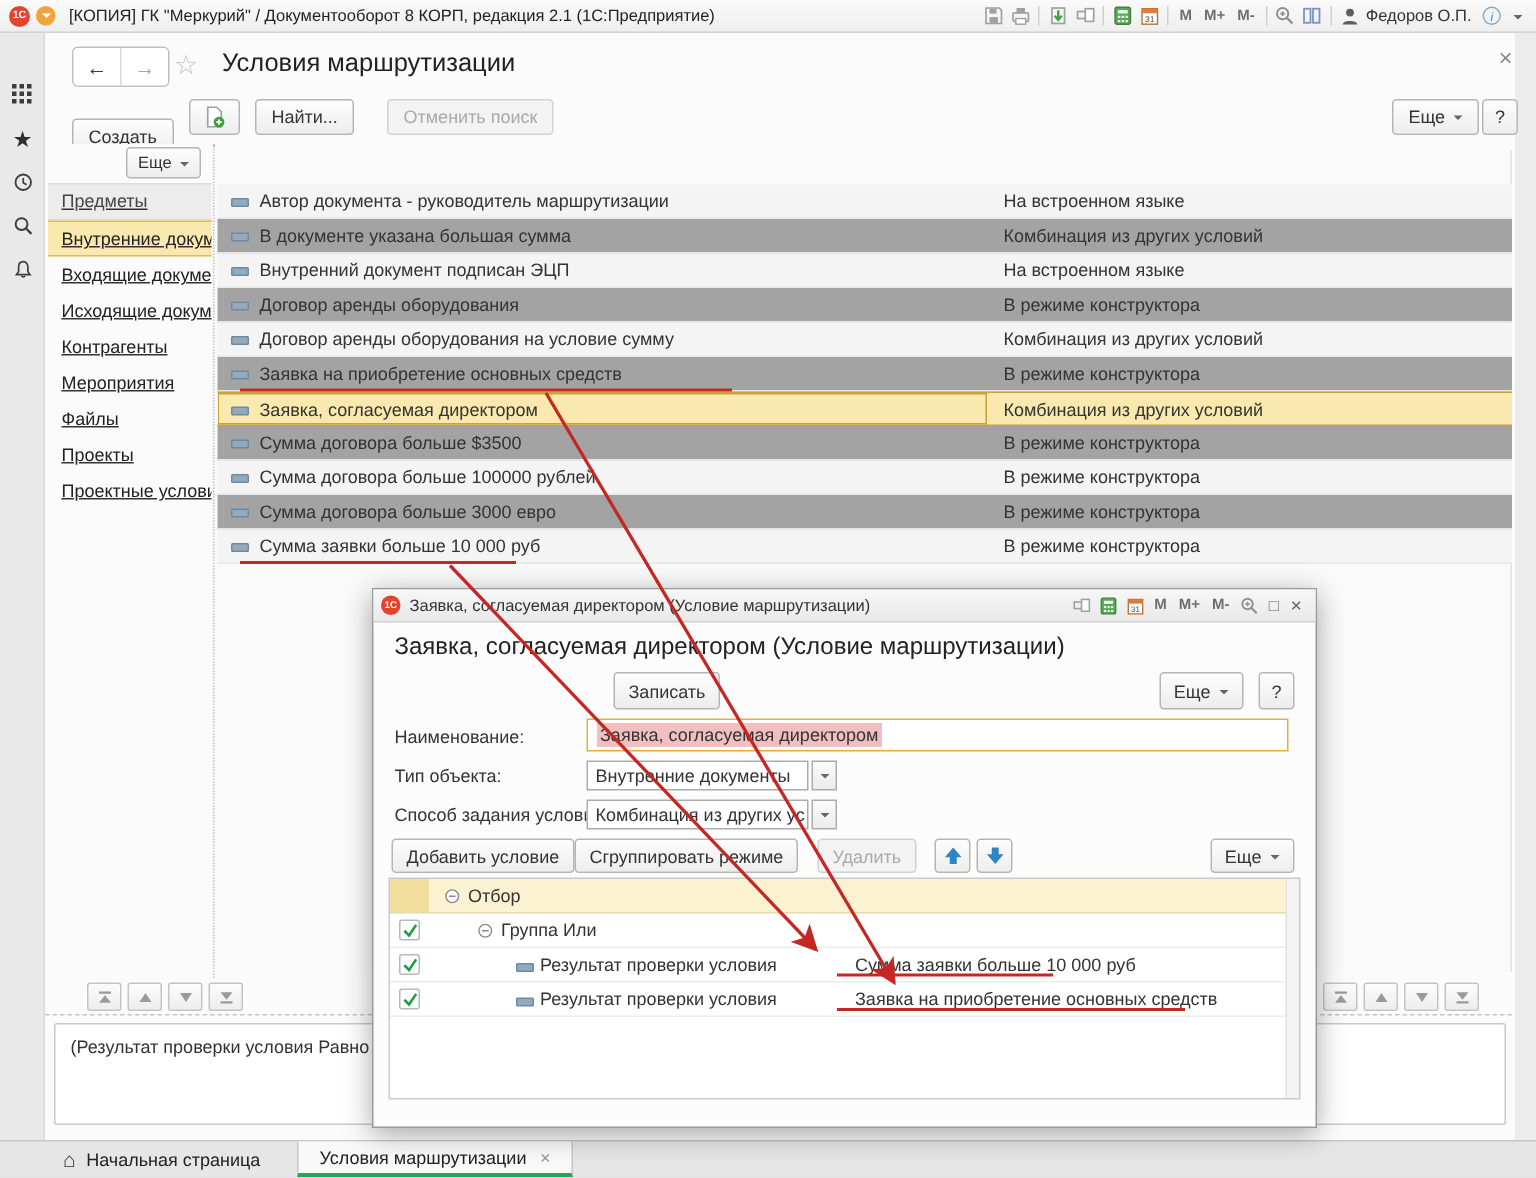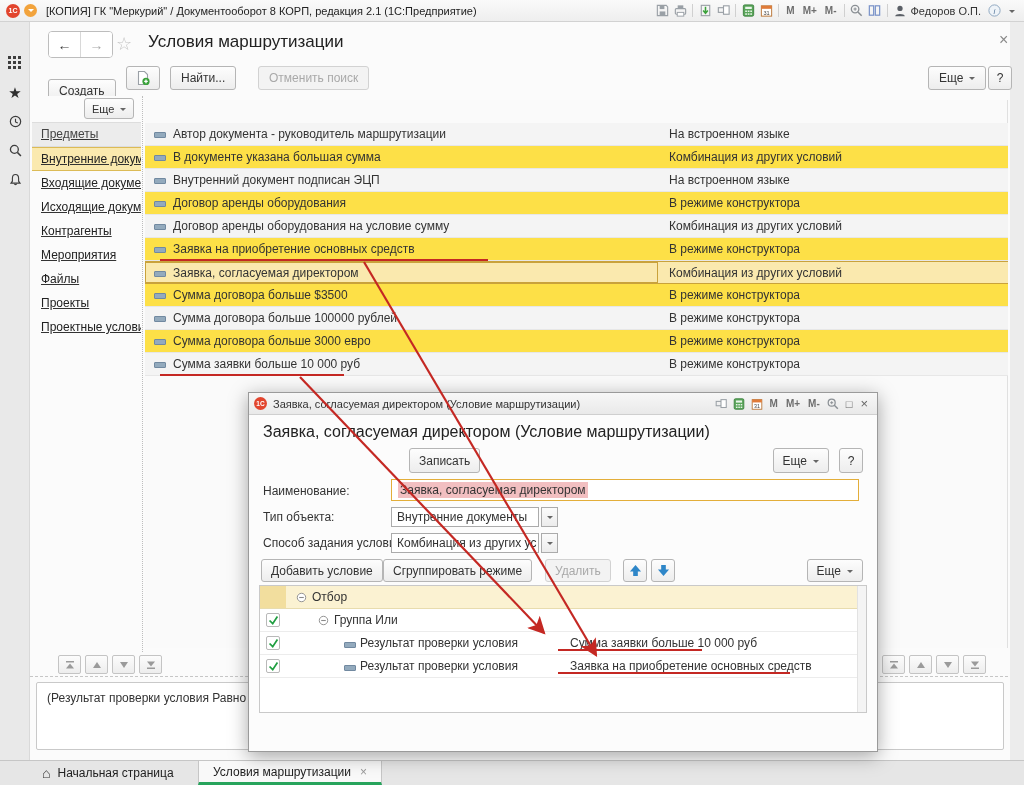--- a/index.html
+++ b/index.html
@@ -46,21 +46,21 @@
   .slitem.sel{background:#fae9ae;border-top:1px solid #dcbb56;border-bottom:1px solid #dcbb56;height:22px;line-height:22px;}
   
   .tbl{left:145px;top:100px;width:863px;height:548px;background:#fafafa;border-right:1px solid #e0e0e0;box-sizing:border-box;}
   .thead{position:absolute;left:0;top:0;width:100%;height:23px;background:linear-gradient(#f4f4f4,#e9e9e9);
          border:1px solid #dcdcdc;box-sizing:border-box;font-size:12px;color:#333;}
   .thname{position:absolute;left:15px;top:4px;}
   .thsort{position:absolute;left:497px;top:4px;color:#555;}
   .thdiv{position:absolute;left:513px;top:0;width:1px;height:23px;background:#d7d7d7;}
   .thmethod{position:absolute;left:524px;top:4px;}
   .trow{position:absolute;left:0;width:863px;height:23px;font-size:12px;border-bottom:1px solid #e7e7e7;box-sizing:border-box;}
-  .trow.odd{background:#f4f4f4;} .trow.even{background:#fde047;}
+  .trow.odd{background:#f4f4f4;} .trow.even{background:#a3a3a3;}
   .trow.sel{background:#fae9ae;border-top:1px solid #c9a23b;border-bottom:1px solid #c9a23b;}
   .trow.sel .ncell{position:absolute;left:0;top:0;width:513px;height:100%;box-shadow:inset 0 0 0 1px #c9a23b;}
   .pill{position:absolute;left:9px;top:9px;width:10px;height:4px;background:#93aabd;border:1px solid #7189a0;border-radius:1px;}
   .tname{position:absolute;left:28px;top:4px;white-space:nowrap;}
   .tmethod{position:absolute;left:524px;top:4px;white-space:nowrap;}
   
   .minigrp{position:absolute;display:flex;gap:4px;}
   .mini{width:21px;height:17px;background:linear-gradient(#fcfcfc,#ededed);border:1px solid #c4c4c4;border-radius:2px;
         display:flex;align-items:center;justify-content:center;}
   
@@ -88,21 +88,21 @@
          box-sizing:border-box;font-size:12px;line-height:18px;padding-left:5px;white-space:nowrap;overflow:hidden;}
   .combobtn{position:absolute;left:292px;width:17px;height:20px;border:1px solid #ababab;background:linear-gradient(#fbfbfb,#ececec);
             box-sizing:border-box;display:flex;align-items:center;justify-content:center;}
   .combobtn .caret{margin:3px 0 0 0;}
   .dbtn{position:absolute;display:flex;align-items:center;justify-content:center;height:23px;
         background:linear-gradient(#fdfdfd,#ededed);border:1px solid #b5b5b5;border-radius:3px;
         font-size:12px;color:#333;box-sizing:border-box;padding:0 9px;white-space:nowrap;}
   .dbtn.dis{color:#a9a9a9;background:#f3f3f3;border-color:#d2d2d2;}
   .arrbtn{position:absolute;width:24px;height:23px;background:linear-gradient(#fdfdfd,#ededed);
           border:1px solid #b5b5b5;border-radius:3px;display:flex;align-items:center;justify-content:center;box-sizing:border-box;}
-  .tree{position:absolute;left:10px;top:192px;width:608px;height:128px;background:#fff;border:1px solid #c9c9c9;box-sizing:border-box;}
+  .tree{position:absolute;left:10px;top:192px;width:608px;height:148px;background:#fff;border:1px solid #c9c9c9;box-sizing:border-box;}
   .trrow{position:absolute;left:0;width:606px;height:23px;font-size:12px;border-bottom:1px solid #ececec;box-sizing:border-box;}
   .trrow.root{background:#fbf2d2;border-bottom:1px solid #e8dcae;}
   .rootcell{position:absolute;left:0;top:0;width:26px;height:100%;background:#f2de9e;}
   .expander{position:absolute;top:6px;}
   .trlabel{position:absolute;top:4px;white-space:nowrap;}
   .trvalue{position:absolute;left:310px;top:4px;white-space:nowrap;}
   .chk{position:absolute;left:6px;top:4px;width:14px;height:14px;background:#fff;border:1px solid #b9b9b9;border-radius:2px;
        display:flex;align-items:center;justify-content:center;box-sizing:border-box;}
   .treescroll{position:absolute;right:0;top:0;width:8px;height:100%;background:#f4f4f4;border-left:1px solid #e2e2e2;}
   

